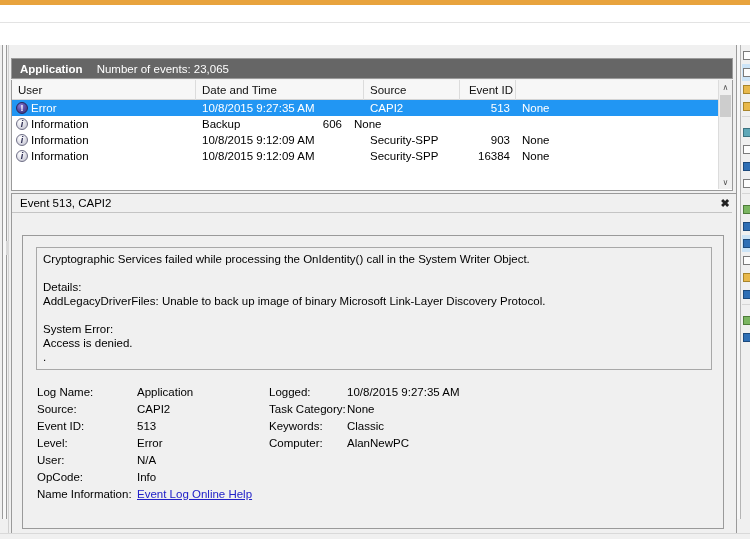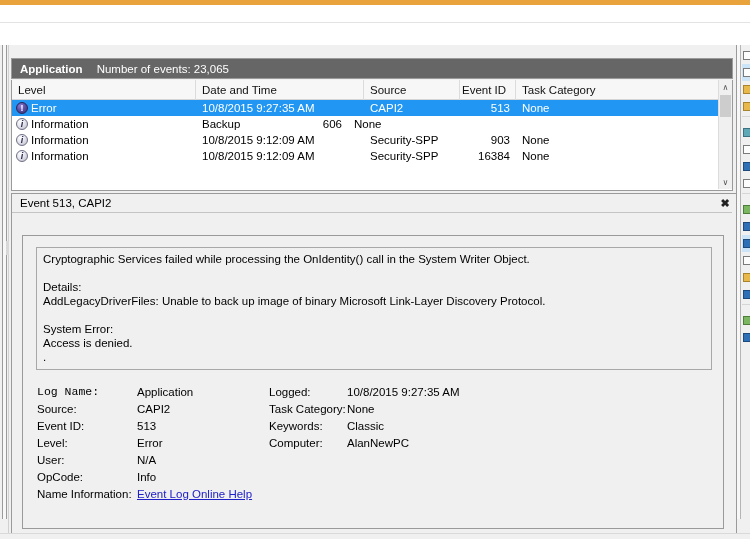--- a/index.html
+++ b/index.html
@@ -124,21 +124,21 @@
     height: 20px;
     line-height: 20px;
     padding-left: 6px;
     box-sizing: border-box;
     border-right: 1px solid #dcdcdc;
     font-size: 11.5px;
     color: #111;
     white-space: nowrap;
     overflow: hidden;
   }
-  .col-h.num { padding-right: 2px; padding-left: 2px; }
+  .col-h.num { text-align: right; padding-right: 2px; padding-left: 2px; }
 
   .events-rows {
     position: absolute;
     left: 0; top: 20px;
     width: 706px; height: 88px;
     overflow: hidden;
   }
   .ev-row {
     height: 16px;
     display: flex;
@@ -409,25 +409,24 @@
 
   <div class="center">
 
     <div class="log-header">
       <span class="log-name">Application</span>
       <span class="log-count">Number of events: 23,065</span>
     </div>
 
     <div class="events-panel">
       <div class="events-head" id="events-head">
-          <div class="col-h" style="width: 184px; flex: 0 0 184px;">Level</div>
+          <div class="col-h" style="width: 184px; flex: 0 0 184px;">User</div>
           <div class="col-h" style="width: 168px; flex: 0 0 168px;">Date and Time</div>
           <div class="col-h" style="width: 96px; flex: 0 0 96px;">Source</div>
           <div class="col-h num" style="width: 56px; flex: 0 0 56px;">Event ID</div>
-          <div class="col-h" style="width: 190px; flex: 0 0 190px; border-right: none;">Task Category</div>
         </div>
       <div class="events-rows" id="events-rows">
           <div class="ev-row selected">
             <div class="cell level" style="width: 184px; flex: 0 0 184px;">
               <span class="lvl-icon error"></span>
               <span>Error</span>
             </div>
             <div class="cell" style="width: 168px; flex: 0 0 168px;">10/8/2015 9:27:35 AM</div>
             <div class="cell" style="width: 96px; flex: 0 0 96px;">CAPI2</div>
             <div class="cell num" style="width: 56px; flex: 0 0 56px;">513</div>
@@ -487,21 +486,21 @@
             <div class="line">AddLegacyDriverFiles: Unable to back up image of binary Microsoft Link-Layer Discovery Protocol.</div>
             <div class="line">&nbsp;</div>
             <div class="line">System Error:</div>
             <div class="line">Access is denied.</div>
             <div class="line">.</div>
           </div>
 
         <div class="meta">
           <div class="meta-col left" id="meta-left">
               <div class="meta-row">
-                <div class="meta-label" style="width: 100px; flex: 0 0 100px; font-family: Liberation Mono, monospace;">Log Name:</div>
+                <div class="meta-label" style="width: 100px; flex: 0 0 100px;">Log Name:</div>
                 <div class="meta-value">Application</div>
               </div>
               <div class="meta-row">
                 <div class="meta-label" style="width: 100px; flex: 0 0 100px;">Source:</div>
                 <div class="meta-value">CAPI2</div>
               </div>
               <div class="meta-row">
                 <div class="meta-label" style="width: 100px; flex: 0 0 100px;">Event ID:</div>
                 <div class="meta-value">513</div>
               </div>

